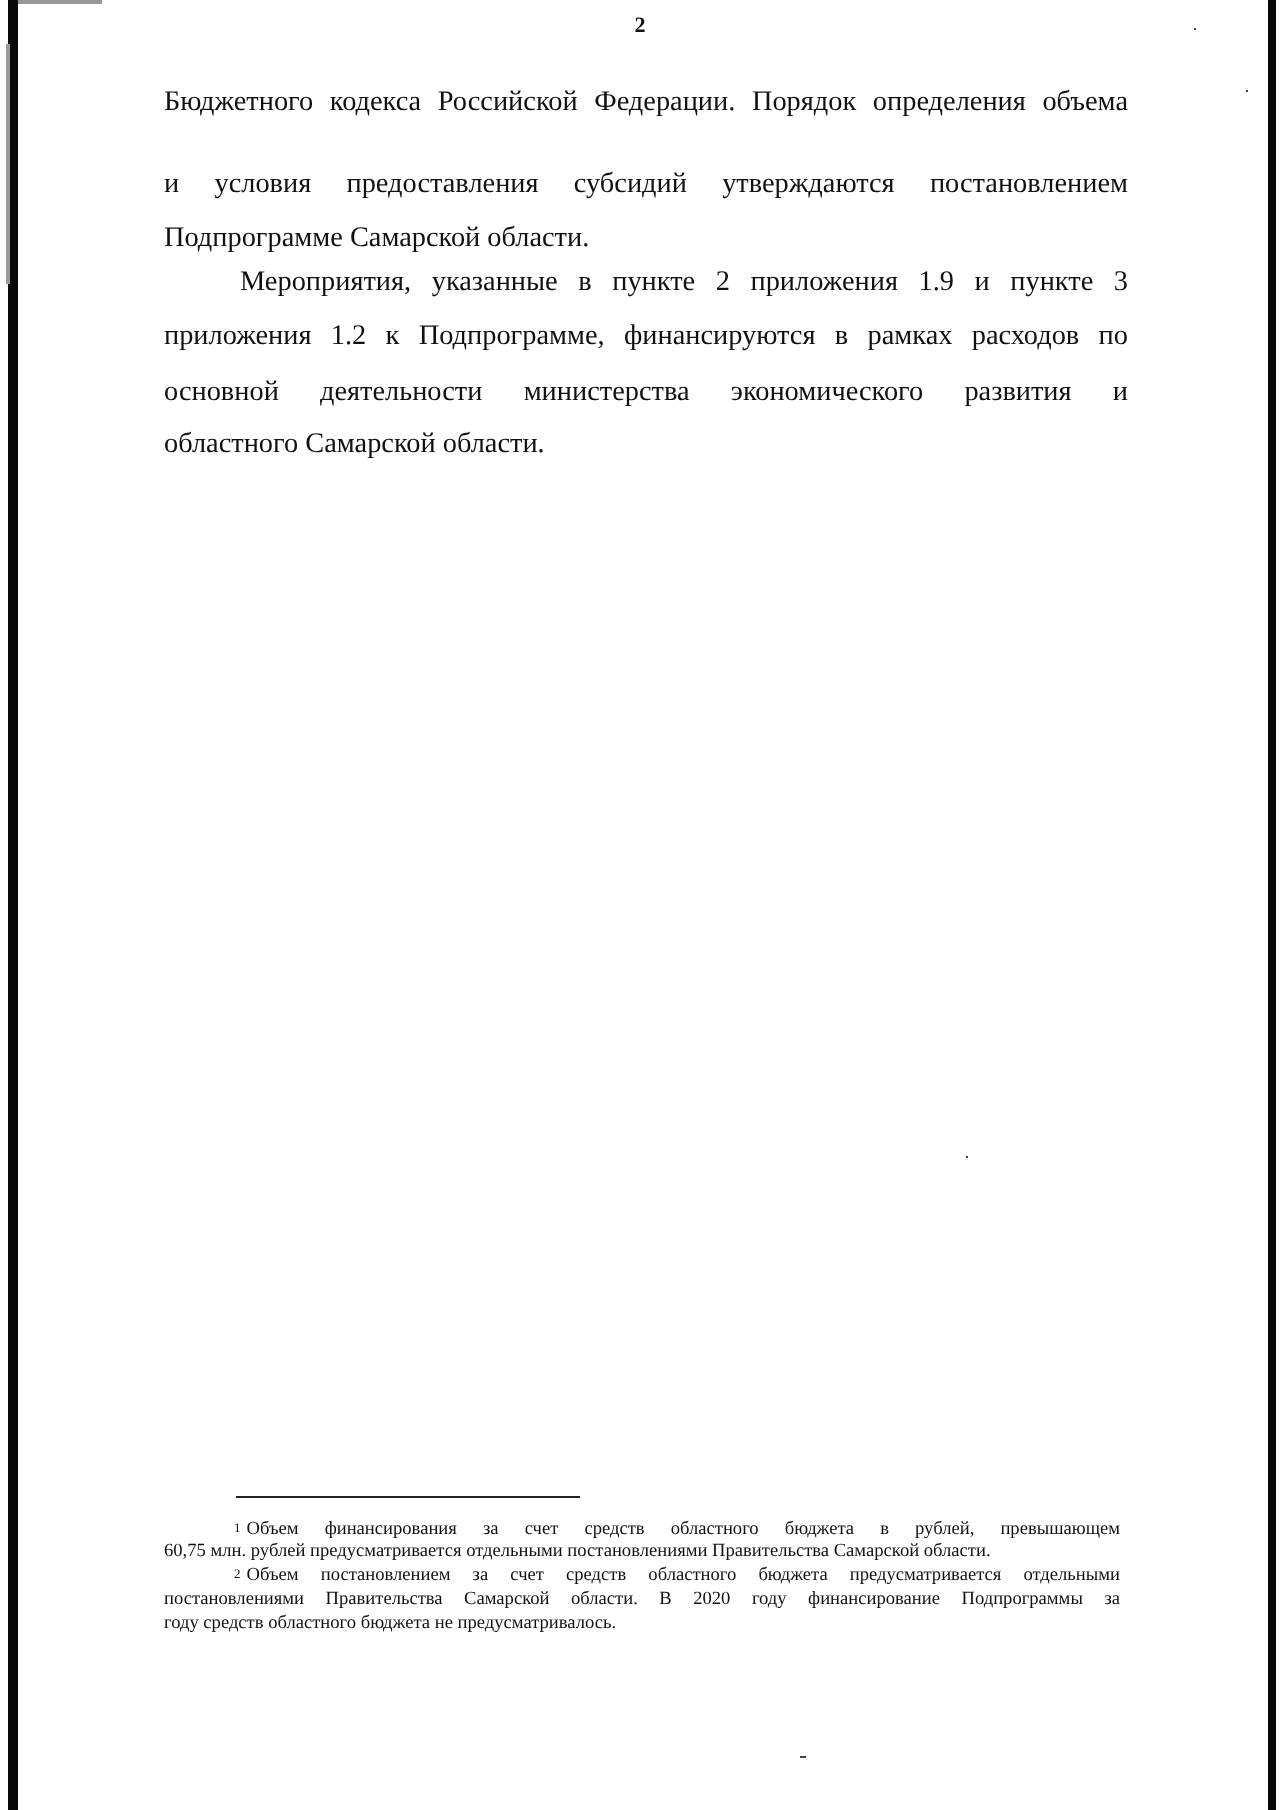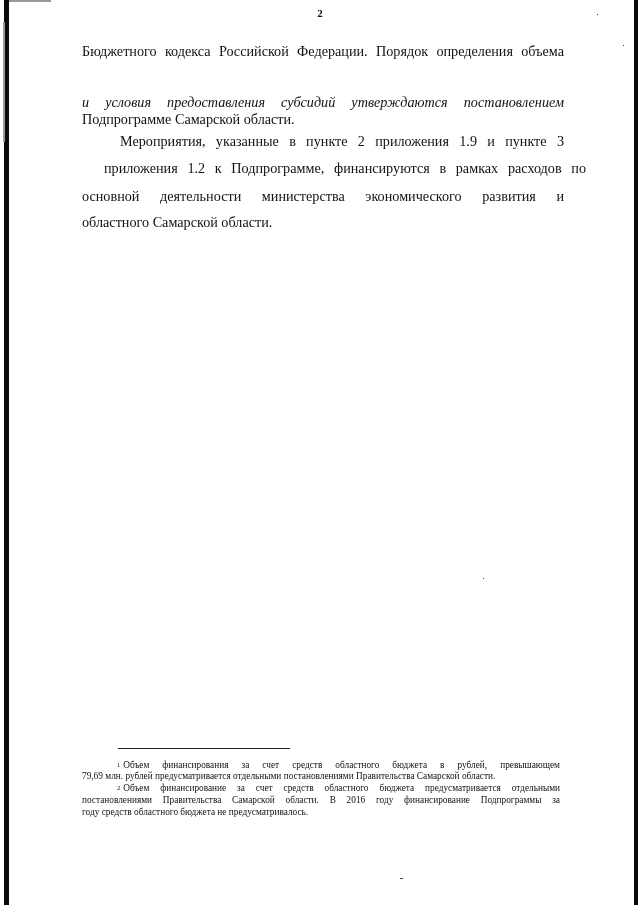--- a/index.html
+++ b/index.html
@@ -32,35 +32,35 @@
 <div class="border-right"></div>
 <div class="dot" style="left:597px;top:14px;"></div>
 <div class="dot" style="left:623px;top:45px;"></div>
 <div class="dot" style="left:483px;top:578px;"></div>
 <div class="dot" style="left:400px;top:878px;width:3px;"></div>
 
 <div class="page-number">2</div>
 
 <div>
   <div class="body-line justify" style="top:42px;">Бюджетного кодекса Российской Федерации. Порядок определения объема</div>
-  <div class="body-line justify" style="top:93px;font-style:italic;">и условия предоставления субсидий утверждаются постановлением</div>
+  <div class="body-line justify" style="top:83px;">и условия предоставления субсидий утверждаются постановлением</div>
   <div class="body-line" style="top:110px;">Подпрограмме Самарской области.</div>
 </div>
 
 <div>
   <div class="body-line justify indent" style="top:132px;">Мероприятия, указанные в пункте 2 приложения 1.9 и пункте 3</div>
-  <div class="body-line justify" style="top:159px;margin-left:22px;">приложения 1.2 к Подпрограмме, финансируются в рамках расходов по</div>
+  <div class="body-line justify" style="top:159px;">приложения 1.2 к Подпрограмме, финансируются в рамках расходов по</div>
   <div class="body-line justify" style="top:187px;">основной деятельности министерства экономического развития и</div>
   <div class="body-line" style="top:213px;">областного Самарской области.</div>
 </div>
 
 <div class="fn-rule"></div>
 
 <div>
   <div class="fn-line fn-indent justify" style="top:760px;"><sup>1</sup><span>Объем финансирования за счет средств областного бюджета в рублей, превышающем</span></div>
-  <div class="fn-line" style="top:771px;">79,69 млн. рублей предусматривается отдельными постановлениями Правительства Самарской области.</div>
+  <div class="fn-line" style="top:771px;">60,75 млн. рублей предусматривается отдельными постановлениями Правительства Самарской области.</div>
 </div>
 
 <div>
-  <div class="fn-line fn-indent justify" style="top:783px;"><sup>2</sup><span>Объем финансирование за счет средств областного бюджета предусматривается отдельными</span></div>
-  <div class="fn-line justify" style="top:795px;">постановлениями Правительства Самарской области. В 2016 году финансирование Подпрограммы за</div>
+  <div class="fn-line fn-indent justify" style="top:783px;"><sup>2</sup><span>Объем постановлением за счет средств областного бюджета предусматривается отдельными</span></div>
+  <div class="fn-line justify" style="top:795px;">постановлениями Правительства Самарской области. В 2020 году финансирование Подпрограммы за</div>
   <div class="fn-line" style="top:807px;">году средств областного бюджета не предусматривалось.</div>
 </div>
 
 </body></html>

